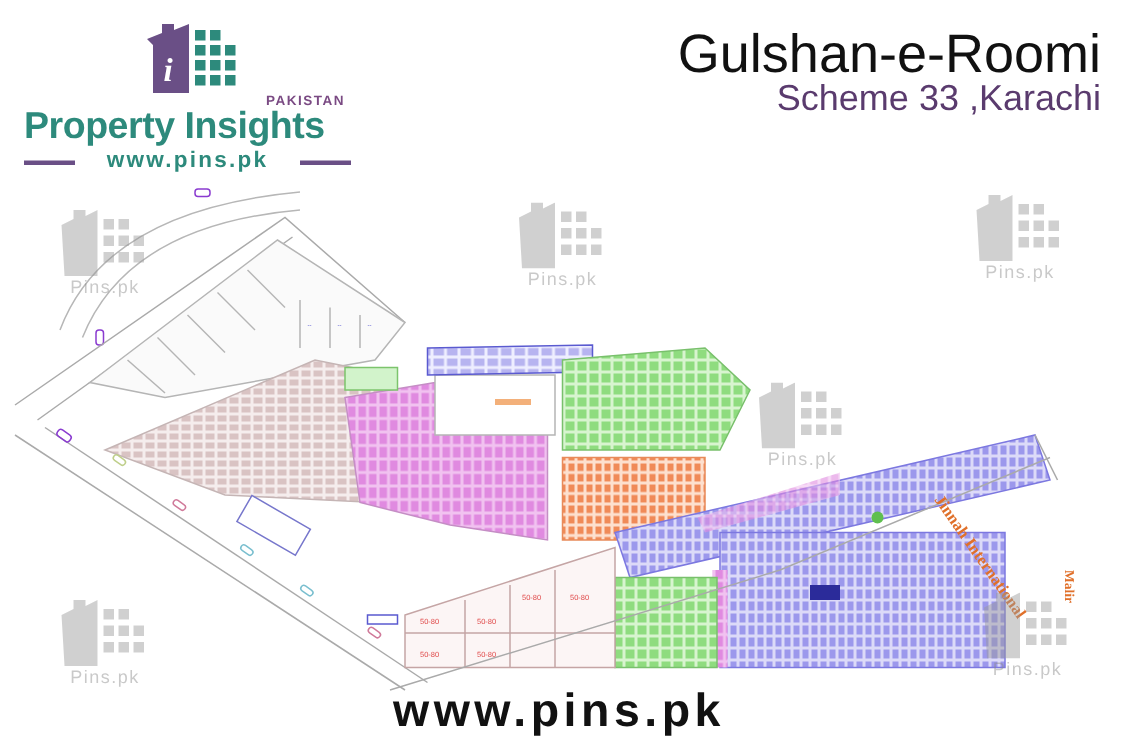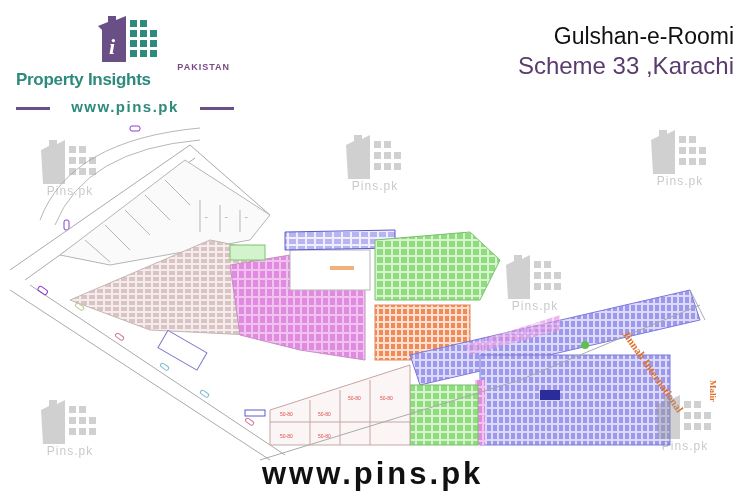--- a/index.html
+++ b/index.html
@@ -1,25 +1,25 @@
 <!DOCTYPE html>
 <html><head>
 <meta charset="utf-8">
 <style>
   html, body { margin:0; padding:0; background:#ffffff; }
   body { width:750px; height:500px; position:relative; overflow:hidden; font-family:"Liberation Sans", sans-serif; }
   .logo { position:absolute; left:14px; top:14px; width:222px; height:100px; }
   .logo-mark { position:absolute; left:80px; top:0; width:70px; height:48px; }
   .logo-country { position:absolute; right:6px; top:48px; font-size:9px; letter-spacing:1px; color:#7a4a83; font-weight:bold;text-align:right; }
-  .logo-name { position:absolute; left:2px; top:56px; font-size:17px; color:#2d8a7c; font-weight:bold; letter-spacing:-0.3px; white-space:nowrap; }
+  .logo-name { position:absolute; left:2px; top:56px; font-size:25px; color:#2d8a7c; font-weight:bold; letter-spacing:-0.3px; white-space:nowrap; }
   .logo-url { position:absolute; left:0; top:84px; width:222px; text-align:center; font-size:15px; font-weight:bold; color:#2d8a7c; letter-spacing:1.5px; }
   .logo-url:before, .logo-url:after { content:""; position:absolute; top:9px; width:34px; height:3px; background:#6a4f86; }
   .logo-url:before { left:2px; } .logo-url:after { right:2px; }
   .title { position:absolute; right:16px; top:20px; text-align:right; }
-  .title-main { font-size:23px; color:#111; font-weight:normal; line-height:32px; white-space:nowrap; }
+  .title-main { font-size:36px; color:#111; font-weight:normal; line-height:32px; white-space:nowrap; }
   .title-sub { font-size:24px; color:#5a3b6e; line-height:28px; white-space:nowrap; }
   .map { position:absolute; left:0; top:110px; width:750px; height:355px; }
   .footer-url { position:absolute; left:262px; top:456px; font-size:31px; font-weight:bold; color:#111; letter-spacing:3px; }
   .wm { position:absolute; width:70px; height:60px; opacity:0.45; }
   .wm-text { position:absolute; left:0; top:44px; width:70px; text-align:center; font-size:12px; color:#888; letter-spacing:1px; }
   .road-label { position:absolute; font-size:11px; font-weight:bold; color:#e0702a; font-family:"Liberation Serif", serif; white-space:nowrap; }
 </style>
 </head>
 <body>
 

